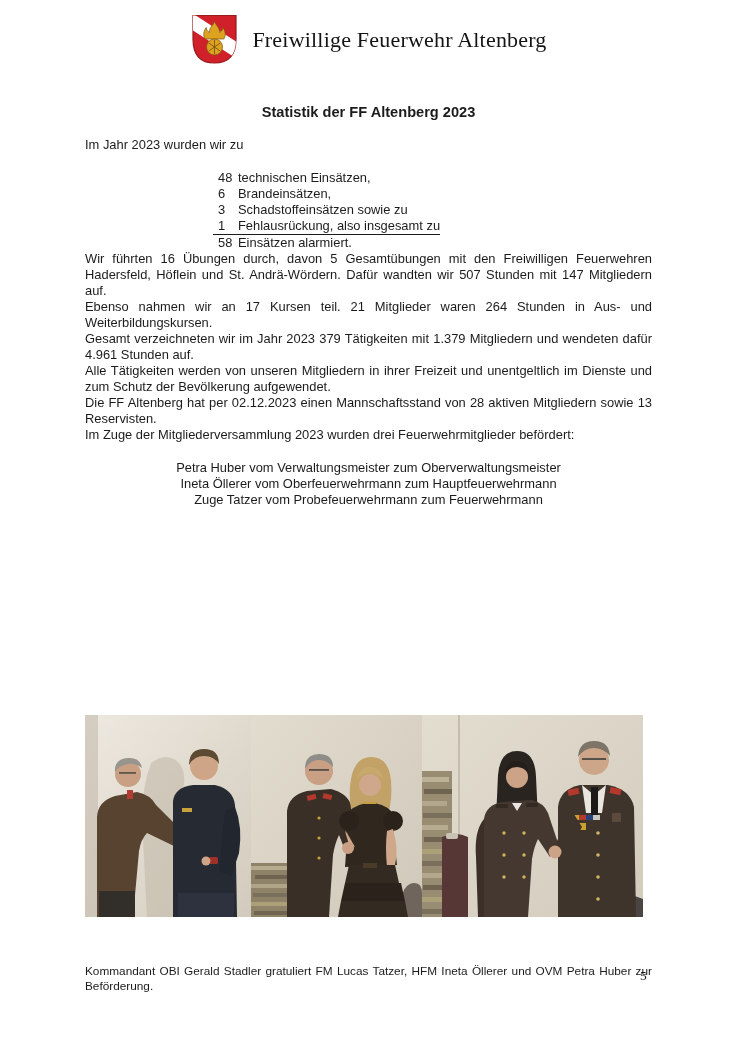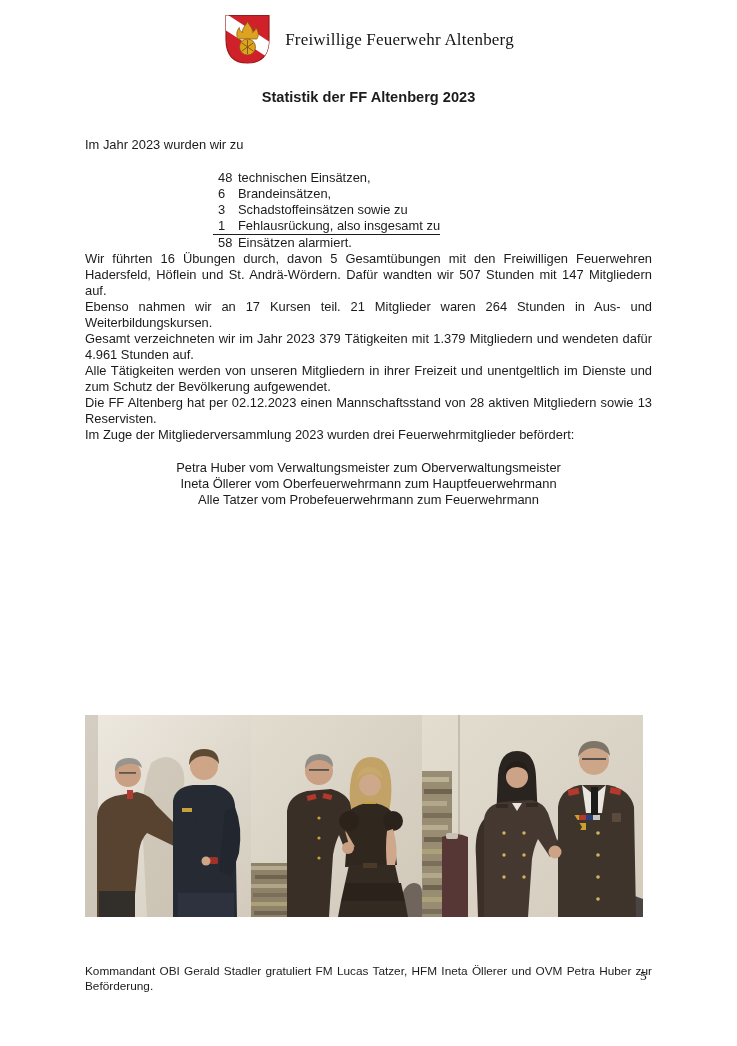--- a/index.html
+++ b/index.html
@@ -5,23 +5,23 @@
   html,body { margin:0; padding:0; background:#ffffff; }
   .page {
     position:relative; width:737px; height:1046px; background:#ffffff;
     font-family:"Liberation Sans", sans-serif; font-size:12.9px; line-height:16px;
     color:#1b1b1b; overflow:hidden;
   }
   
   .hdr { position:absolute; top:13px; left:0; width:100%;
          display:flex; justify-content:center; align-items:center; gap:13px; }
   .crest { width:49px; height:53px; display:block; }
-  .org { font-family:"Liberation Serif", serif; font-size:17px; color:#141414; letter-spacing:0.2px; }
-  
-  .title { position:absolute; top:89px; left:0; width:100%; margin:0;
+  .org { font-family:"Liberation Serif", serif; font-size:22px; color:#141414; letter-spacing:0.2px; }
+  
+  .title { position:absolute; top:104px; left:0; width:100%; margin:0;
            text-align:center; font-size:14.6px; font-weight:700; line-height:17px; }
   
   .body-text { position:absolute; top:137px; left:85px; width:567px; }
   .body-text p { margin:0; }
   .blk { margin-top:17px; }
   .just { text-align:justify; }
   .einsatz { padding-left:133px; }
   .einsatz .num { display:inline-block; width:17px; text-align:left; margin-right:3px; white-space:pre; }
   .einsatz .u { display:inline-block; border-bottom:1.2px solid #1b1b1b; padding-left:5px; margin-left:-5px; }
   .b { font-weight:400; }
@@ -77,21 +77,21 @@
     <p class="blk just">Wir führten 16 Übungen durch, davon 5 Gesamtübungen mit den Freiwilligen Feuerwehren Hadersfeld, Höflein und St. Andrä-Wördern. Dafür wandten wir 507 Stunden mit 147 Mitgliedern auf.</p>
     <p class="blk just">Ebenso nahmen wir an 17 Kursen teil. 21 Mitglieder waren 264 Stunden in Aus- und Weiterbildungskursen.</p>
     <p class="blk just">Gesamt verzeichneten wir im Jahr 2023 379 Tätigkeiten mit 1.379 Mitgliedern und wendeten dafür 4.961 Stunden auf.</p>
     <p class="blk just">Alle Tätigkeiten werden von unseren Mitgliedern in ihrer Freizeit und unentgeltlich im Dienste und zum Schutz der Bevölkerung aufgewendet.</p>
     <p class="blk just">Die FF Altenberg hat per 02.12.2023 einen Mannschaftsstand von 28 aktiven Mitgliedern sowie 13 Reservisten.</p>
     <p class="blk just">Im Zuge der Mitgliederversammlung 2023 wurden drei Feuerwehrmitglieder befördert:</p>
 
     <div class="promos">
       <div>Petra Huber vom Verwaltungsmeister zum Oberverwaltungsmeister</div>
       <div>Ineta Öllerer vom Oberfeuerwehrmann zum Hauptfeuerwehrmann</div>
-      <div>Alle Tatzer vom Probefeuerwehrmann zum Feuerwehrmann</div>
+      <div>Zuge Tatzer vom Probefeuerwehrmann zum Feuerwehrmann</div>
     </div>
   </section>
 
   <div class="photos">
 
     <figure class="photo p1" style="margin:0">
       <svg viewBox="0 0 166 202" width="166" height="202" aria-hidden="true">
         <defs>
           <linearGradient id="wall1" x1="0" y1="0" x2="1" y2="1">
             <stop offset="0" stop-color="#eee9e0"></stop>

